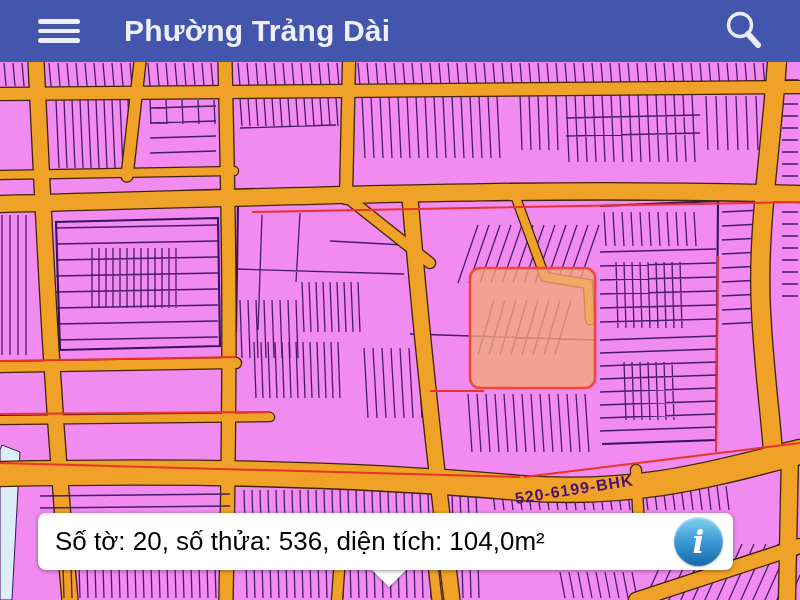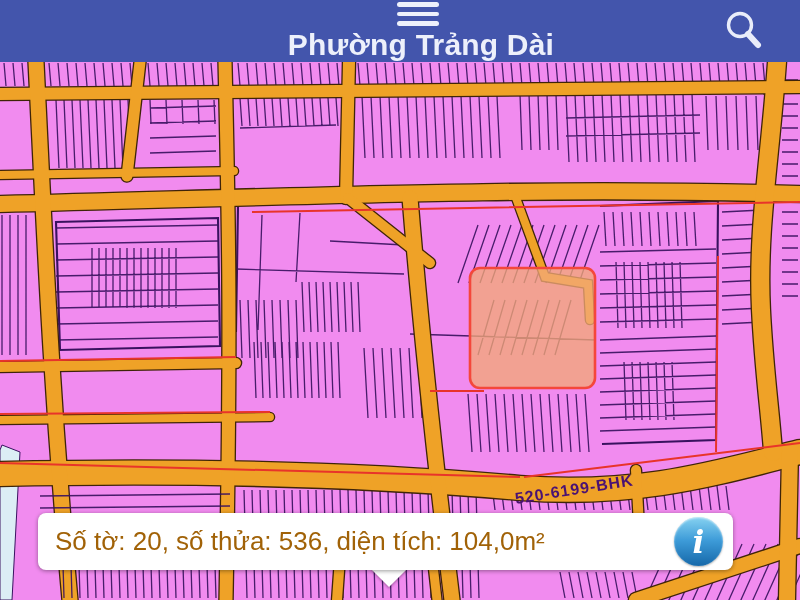--- a/index.html
+++ b/index.html
@@ -6,39 +6,39 @@
     --header-bg:#4355AC; --header-fg:#EDF0FB;
     --parcel-fill:#F18BEF; --parcel-line:#39125F;
     --road-fill:#EFA227; --road-casing:#3F2408;
     --accent-red:#E8342A; --highlight-stroke:#F4473B; --highlight-fill:#F2A877;
     --water:#DCEEF5; --info-icon-blue:#2B8FD0;
   }
   *{box-sizing:border-box;}
   html,body{margin:0;padding:0;}
   body{width:800px;height:600px;overflow:hidden;font-family:"Liberation Sans","DejaVu Sans",sans-serif;background:#000;}
   .app{position:relative;width:800px;height:600px;overflow:hidden;}
-  header{position:absolute;left:0;top:0;width:800px;height:62px;background:var(--header-bg);display:flex;align-items:center;z-index:5;flex-direction:column;}
+  header{position:absolute;left:0;top:0;width:800px;height:62px;background:var(--header-bg);display:flex;align-items:center;z-index:5;}
   .menu-btn{background:none;border:none;padding:0;margin:0 0 0 38px;width:44px;height:28px;display:flex;flex-direction:column;justify-content:center;gap:5px;cursor:pointer;}
   .menu-btn .bar{display:block;width:42px;height:4.6px;border-radius:2.5px;background:var(--header-fg);}
   h1{margin:0 0 0 42px;font-size:30px;font-weight:700;color:var(--header-fg);letter-spacing:.2px;}
   .search-btn{background:none;border:none;position:absolute;right:32px;top:6px;width:52px;height:50px;cursor:pointer;padding:0;}
   .map{position:absolute;left:0;top:62px;width:800px;height:538px;background:var(--parcel-fill);}
   #mapsvg{display:block;width:800px;height:538px;}
   .base{fill:var(--parcel-fill);}
   .water{fill:var(--water);stroke:var(--parcel-line);stroke-width:1;}
   .pl{stroke:var(--parcel-line);stroke-width:1.3;fill:none;opacity:.92;}
   .pl-bold{stroke:var(--parcel-line);stroke-width:2.1;fill:none;}
   .road-casing{stroke:var(--road-casing);fill:none;stroke-linecap:round;}
   .road-fill{stroke:var(--road-fill);fill:none;stroke-linecap:round;}
   .accent{stroke:var(--accent-red);stroke-width:2;fill:none;}
   .hl{fill:var(--highlight-fill);fill-opacity:.78;stroke:var(--highlight-stroke);stroke-width:2.6;}
   .maplabel{font-family:"Liberation Sans","DejaVu Sans",sans-serif;font-size:16px;font-weight:600;fill:#4A1273;letter-spacing:1px;}
   .infobar{position:absolute;left:38px;top:451px;width:695px;height:57px;background:#FFFFFF;border-radius:8px;
     box-shadow:0 1px 4px rgba(0,0,0,.4);display:flex;align-items:center;z-index:4;}
-  .infobar-text{margin-left:17px;font-size:26px;color:#a16207;white-space:nowrap;}
+  .infobar-text{margin-left:17px;font-size:26px;color:#000000;white-space:nowrap;}
   .info-icon-btn{position:absolute;right:10px;top:4px;width:49px;height:49px;border:none;border-radius:50%;cursor:pointer;
     background:linear-gradient(180deg,#86D2F1 0%,#3D9BD8 48%,#1668A9 100%);
     box-shadow:inset 0 1px 2px rgba(255,255,255,.6),0 1px 2px rgba(0,0,0,.3);
     color:#fff;font-family:"DejaVu Serif","Liberation Serif",serif;font-style:italic;font-weight:700;font-size:31px;line-height:46px;text-align:center;padding:0;}
   .infobar-tail{position:absolute;left:370px;top:506px;width:0;height:0;z-index:3;
     border-left:19px solid transparent;border-right:19px solid transparent;border-top:19px solid #FFFFFF;
     filter:drop-shadow(0 2px 1px rgba(0,0,0,.25));}
 </style>
 </head>
 <body>

